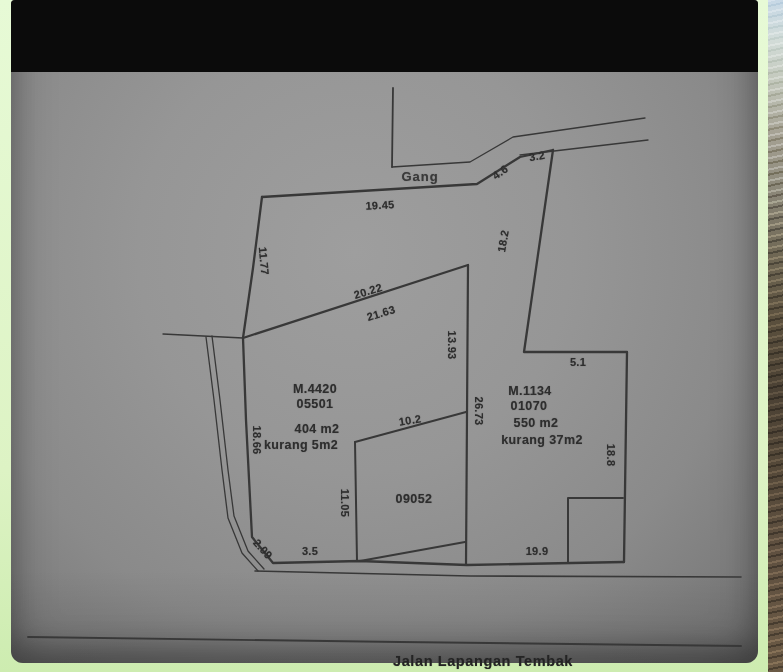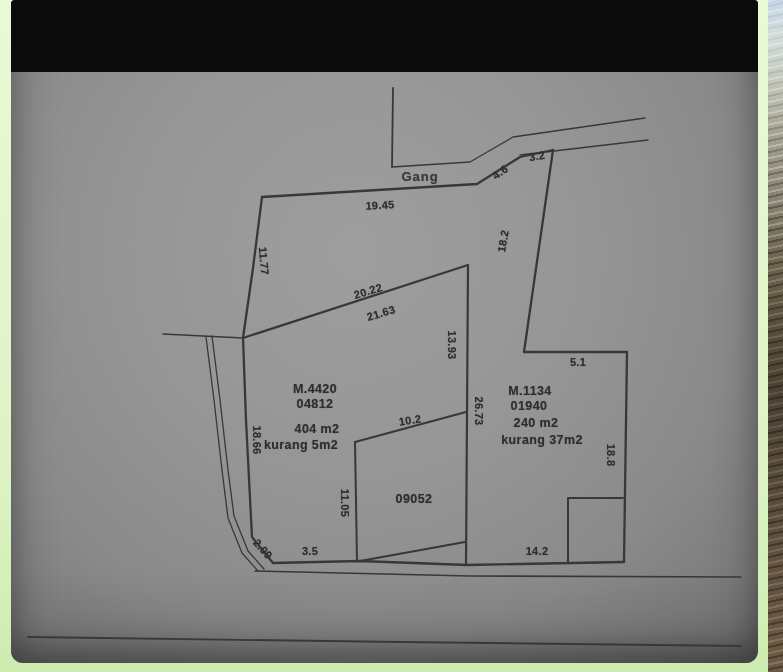--- a/index.html
+++ b/index.html
@@ -89,44 +89,45 @@
       <path stroke-width="1.3" d="M212,336 L220,400 L228,470 L234,516 L248,551 L264,569"></path>
       <path stroke-width="1.3" d="M206,337 L214,400 L222,470 L228,518 L242,553 L258,571"></path>
       <path stroke-width="1.3" d="M163,334 L243,338"></path>
 
       <path stroke-width="1.6" d="M255,571 L470,576 L741,577"></path>
       <path stroke-width="1.9" d="M28,637 L400,642 L741,646"></path>
     </g>
   </svg>
 
   <div class="lbl gang" style="--x:420px;--y:176px">Gang</div>
+  <div class="lbl road" style="--x:483px;--y:661px">Jalan Lapangan Tembak</div>
 
   <div class="lbl pid" style="--x:315px;--y:389px">M.4420</div>
-  <div class="lbl pid" style="--x:315px;--y:404px">04812</div>
+  <div class="lbl pid" style="--x:315px;--y:404px">05501</div>
   <div class="lbl pid" style="--x:317px;--y:429px">404 m2</div>
   <div class="lbl pid" style="--x:301px;--y:445px">kurang 5m2</div>
 
   <div class="lbl pid" style="--x:530px;--y:391px">M.1134</div>
-  <div class="lbl pid" style="--x:529px;--y:406px">01940</div>
-  <div class="lbl pid" style="--x:536px;--y:423px">240 m2</div>
+  <div class="lbl pid" style="--x:529px;--y:406px">01070</div>
+  <div class="lbl pid" style="--x:536px;--y:423px">550 m2</div>
   <div class="lbl pid" style="--x:542px;--y:440px">kurang 37m2</div>
 
   <div class="lbl pid" style="--x:414px;--y:499px">09052</div>
 
   <div class="lbl meas" style="--x:380px;--y:205px;--r:-3deg">19.45</div>
   <div class="lbl meas" style="--x:264px;--y:261px;--r:85deg">11.77</div>
   <div class="lbl meas" style="--x:500px;--y:172px;--r:-35deg">4.6</div>
   <div class="lbl meas" style="--x:537px;--y:156px;--r:-10deg">3.2</div>
   <div class="lbl meas" style="--x:503px;--y:241px;--r:-80deg">18.2</div>
   <div class="lbl meas" style="--x:368px;--y:291px;--r:-17deg">20.22</div>
   <div class="lbl meas" style="--x:381px;--y:313px;--r:-17deg">21.63</div>
   <div class="lbl meas" style="--x:452px;--y:345px;--r:90deg">13.93</div>
   <div class="lbl meas" style="--x:479px;--y:411px;--r:90deg">26.73</div>
   <div class="lbl meas" style="--x:578px;--y:362px">5.1</div>
   <div class="lbl meas" style="--x:410px;--y:420px;--r:-9deg">10.2</div>
   <div class="lbl meas" style="--x:257px;--y:440px;--r:90deg">18.66</div>
   <div class="lbl meas" style="--x:345px;--y:503px;--r:90deg">11.05</div>
   <div class="lbl meas" style="--x:611px;--y:455px;--r:90deg">18.8</div>
   <div class="lbl meas" style="--x:263px;--y:549px;--r:48deg">2.09</div>
   <div class="lbl meas" style="--x:310px;--y:551px">3.5</div>
-  <div class="lbl meas" style="--x:537px;--y:551px">14.2</div>
+  <div class="lbl meas" style="--x:537px;--y:551px">19.9</div>
 
 </div>
 
 </body></html>

